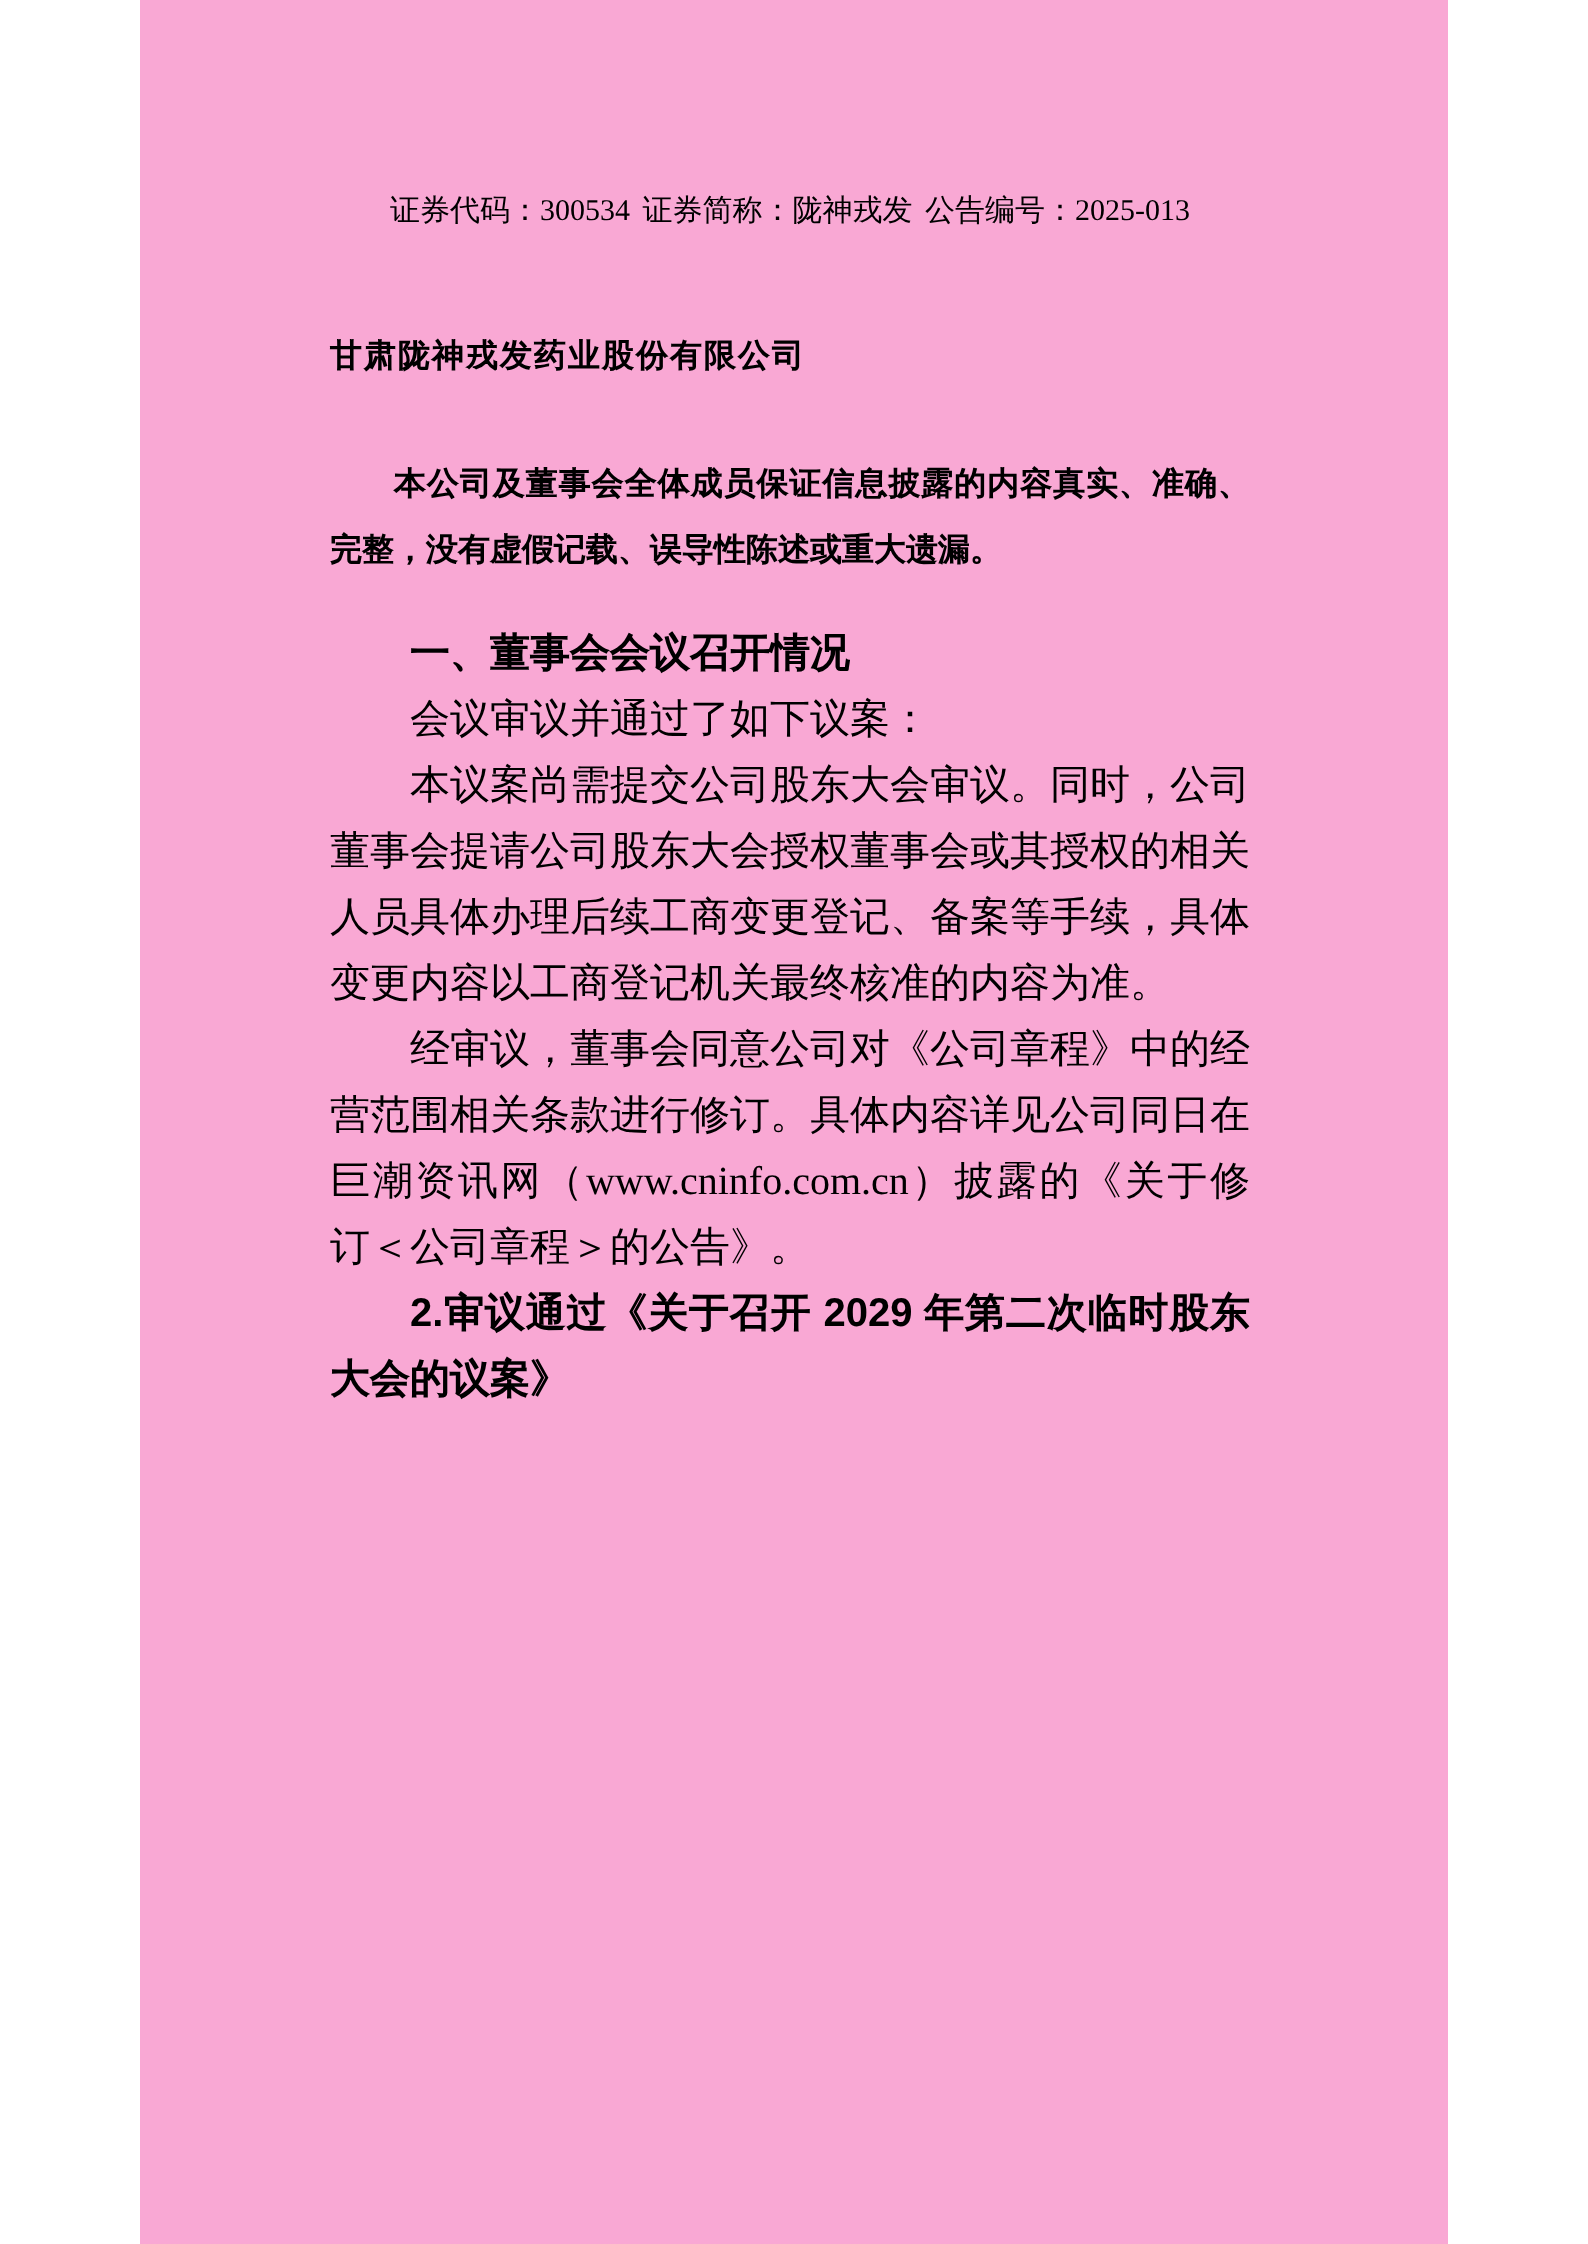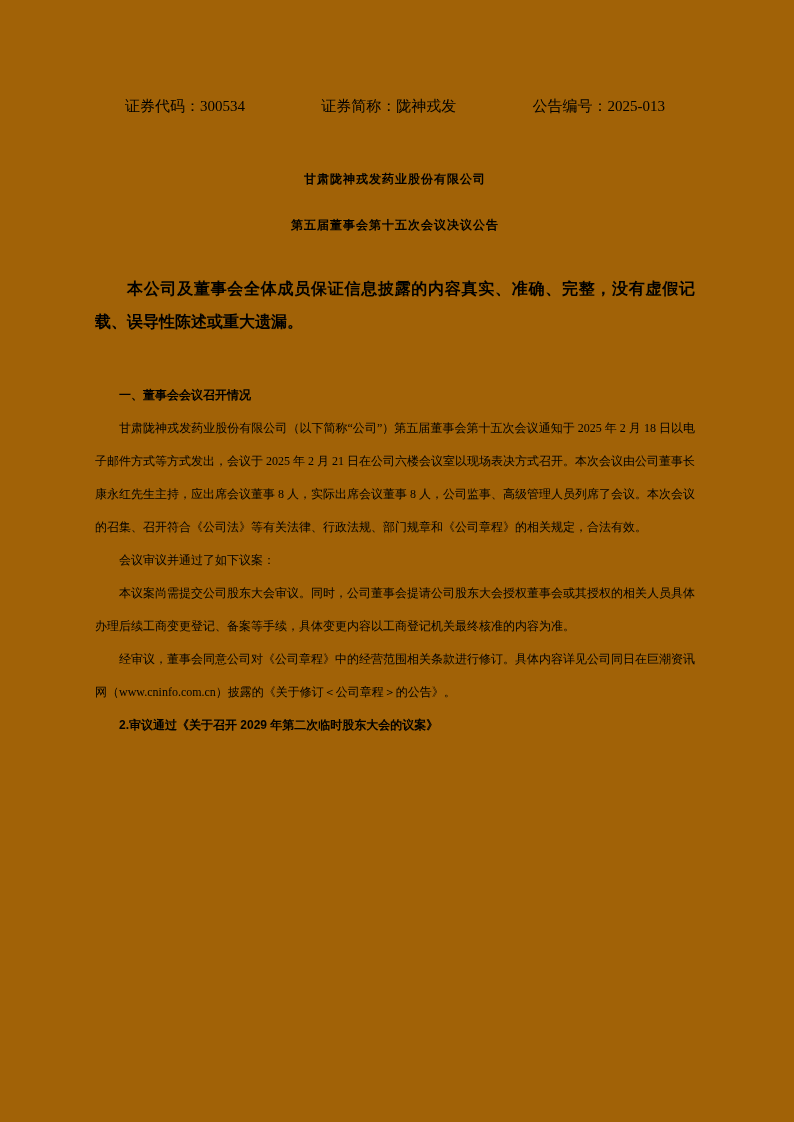--- a/index.html
+++ b/index.html
@@ -1,58 +1,57 @@
 <!DOCTYPE html>
 <html><head>
 <meta charset="utf-8">
 <style>
   * { margin: 0; padding: 0; box-sizing: border-box; }
   html, body { background: #ffffff; }
   .page {
     position: relative;
-    width: 794px;
+    width: 654px;
     height: 1122px;
     margin: 0 auto;
-    background: #a16207;
+    background: #f9a8d4;
     color: #000000;
     font-family: "Liberation Serif", "DejaVu Serif", serif;
     overflow: hidden;
   }
   .content {
     padding: 96px 99px 0 95px; 
   }
   .doc-header {
     display: flex;
     justify-content: space-between;
     padding: 0 30px;
     font-size: 15px;
     line-height: 20px;
     white-space: nowrap;
   }
   .title-block {
     margin-top: 40px;
-    text-align: center;
     font-weight: 700;
-    font-size: 12px;
+    font-size: 16px;
     line-height: 46px;
     font-family: "Liberation Sans", "DejaVu Sans", sans-serif;
     letter-spacing: 1px;
   }
   .disclaimer {
     margin-top: 24px;
     font-weight: 700;
     font-size: 16px;
     line-height: 33px;
     text-indent: 2em;
     text-align: justify;
     font-family: "Liberation Sans", "DejaVu Sans", sans-serif;
   }
   .body-block {
-    margin-top: 41px;
-    font-size: 12px;
+    margin-top: 19px;
+    font-size: 20px;
     line-height: 33px;
   }
   .body-block p {
     text-indent: 2em;
     text-align: justify;
   }
   .para-heading {
     font-weight: 700;
     font-family: "Liberation Sans", "DejaVu Sans", sans-serif;
   }
@@ -71,28 +70,26 @@
   <div class="content">
 
     <div class="doc-header">
       <span>证券代码：300534</span>
       <span>证券简称：陇神戎发</span>
       <span>公告编号：2025-013</span>
     </div>
 
     <div class="title-block">
       <div>甘肃陇神戎发药业股份有限公司</div>
-      <div>第五届董事会第十五次会议决议公告</div>
     </div>
 
     <p class="disclaimer">本公司及董事会全体成员保证信息披露的内容真实、准确、完整，没有虚假记载、误导性陈述或重大遗漏。</p>
 
     <div class="body-block">
       <p class="para-heading">一、董事会会议召开情况</p>
-      <p class="para-normal">甘肃陇神戎发药业股份有限公司（以下简称“公司”）第五届董事会第十五次会议通知于 2025 年 2 月 18 日以电子邮件方式等方式发出，会议于 2025 年 2 月 21 日在公司六楼会议室以现场表决方式召开。本次会议由公司董事长康永红先生主持，应出席会议董事 8 人，实际出席会议董事 8 人，公司监事、高级管理人员列席了会议。本次会议的召集、召开符合《公司法》等有关法律、行政法规、部门规章和《公司章程》的相关规定，合法有效。</p>
       <p class="para-normal">会议审议并通过了如下议案：</p>
       <p class="para-normal">本议案尚需提交公司股东大会审议。同时，公司董事会提请公司股东大会授权董事会或其授权的相关人员具体办理后续工商变更登记、备案等手续，具体变更内容以工商登记机关最终核准的内容为准。</p>
       <p class="para-normal">经审议，董事会同意公司对《公司章程》中的经营范围相关条款进行修订。具体内容详见公司同日在巨潮资讯网（www.cninfo.com.cn）披露的《关于修订＜公司章程＞的公告》。</p>
       <p class="para-bold">2.审议通过《关于召开 2029 年第二次临时股东大会的议案》</p>
     </div>
 
   </div>
 </div>
 
 </body></html>

